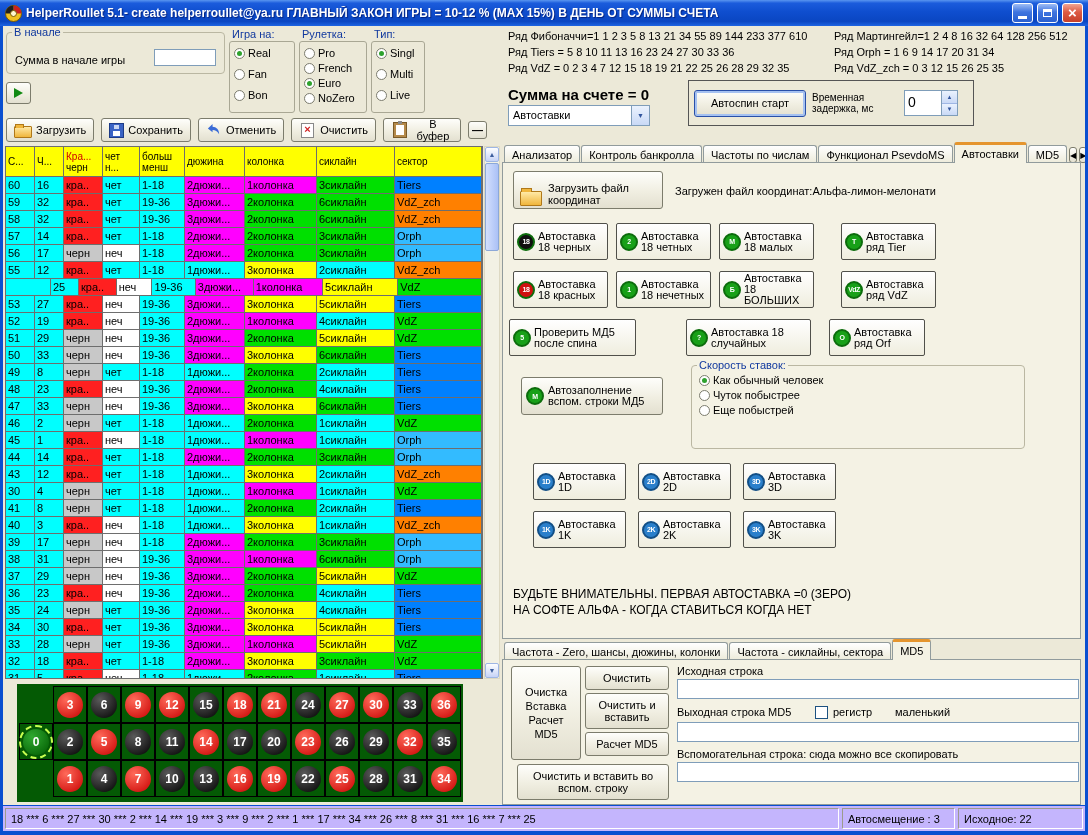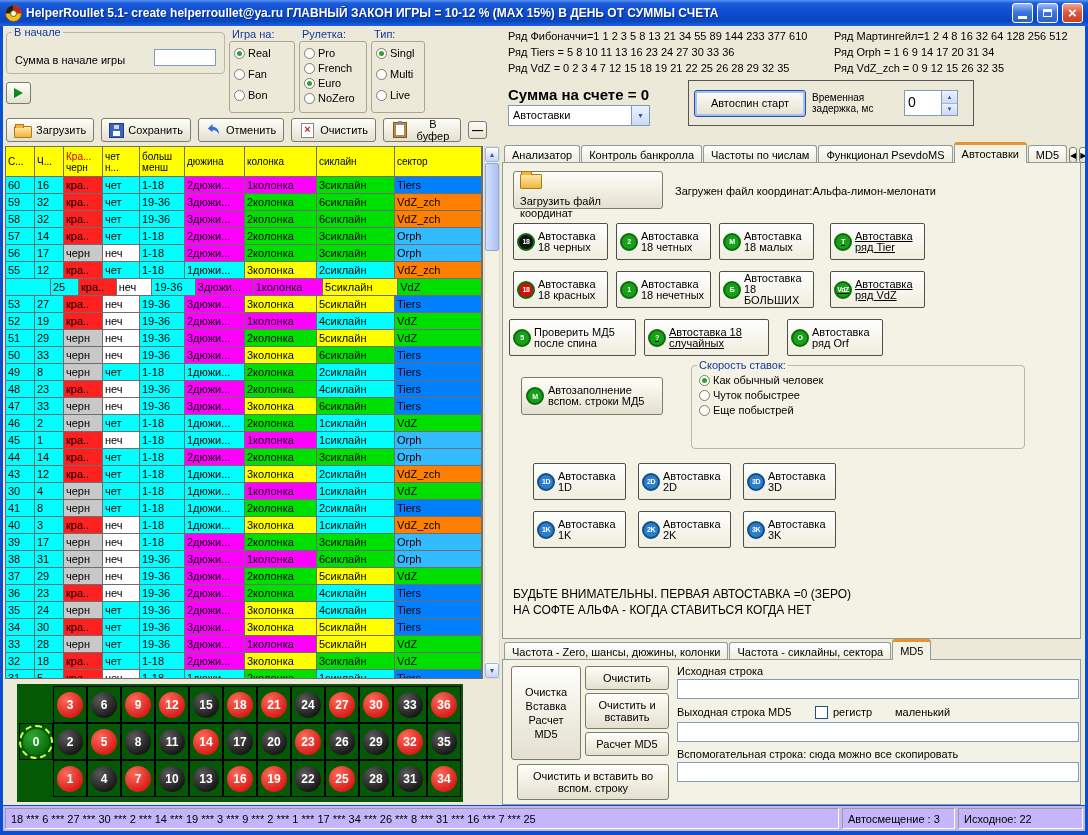--- a/index.html
+++ b/index.html
@@ -109,33 +109,33 @@
   .tab{height:18px;padding:3px 7px 0;background:linear-gradient(180deg,#FFFFFF,#EDEBDA);border:1px solid #919B9C;border-bottom:none;
       border-radius:3px 3px 0 0;font-size:11px;box-sizing:border-box;white-space:nowrap;}
   .tab.active{height:21px;background:#F4F2E4;border-top:3px solid #E5952E;position:relative;z-index:2;font-weight:normal;}
   .tspacer{flex:1;}
   .tsbtn{width:17px;height:16px;padding:0;margin-left:2px;display:flex;align-items:center;justify-content:center;}
   .tsbtn.left::after{content:"◀";font-size:8px;} .tsbtn.right::after{content:"▶";font-size:8px;}
   .tabpage{position:absolute;left:0;right:4px;background:#F4F2E4;border:1px solid #919B9C;box-sizing:border-box;}
   .top-page{top:136px;height:477px;}
   .bottom-page{top:633px;height:146px;}
   
-  .loadfile{position:absolute;left:10px;top:8px;width:150px;height:38px;display:flex;align-items:flex-start;gap:6px;padding:2px 6px;text-align:left;flex-direction:column;}
+  .loadfile{position:absolute;left:10px;top:8px;width:150px;height:38px;display:flex;align-items:flex-end;gap:6px;padding:2px 6px;text-align:left;}
   .bigfolder{width:20px;height:13px;background:linear-gradient(#FFE9A6,#F0B63C);border:1px solid #B07818;border-radius:1px;position:relative;flex:0 0 auto;}
   .bigfolder::before{content:"";position:absolute;top:-4px;left:0;width:9px;height:3px;background:#F0B63C;border:1px solid #B07818;border-bottom:none;}
   .lf-label{font-size:11px;line-height:12px;white-space:normal;}
   .loaded-label{position:absolute;left:172px;top:22px;font-size:11px;}
   .abrow{position:absolute;display:flex;gap:8px;}
   .abrow .abtn{height:37px;}
   .r1{left:10px;top:60px;} .r2{left:10px;top:108px;}
   .r1 .abtn,.r2 .abtn{width:95px;}
-  .r1 .abtn:nth-child(4),.r2 .abtn:nth-child(4){margin-left:8px;text-decoration:underline;}
+  .r1 .abtn:nth-child(4),.r2 .abtn:nth-child(4){margin-left:19px;}
   .r3{left:6px;top:156px;}
   .r3 .abtn:nth-child(1){width:127px;}
-  .r3 .abtn:nth-child(2){width:125px;text-decoration:underline;}
+  .r3 .abtn:nth-child(2){width:125px;margin-left:42px;}
   .r3 .abtn:nth-child(3){width:96px;margin-left:10px;}
   .abtn{display:flex;align-items:center;gap:3px;padding:1px 3px;background:linear-gradient(180deg,#FFFFFF,#EFEDDE);
       border:1px solid #50504A;border-radius:2px;font-size:11px;box-sizing:border-box;text-align:left;}
   .abicon{width:18px;height:18px;border-radius:50%;border:2px solid #0C6C0C;color:#fff;font-size:7px;font-weight:bold;
       display:flex;align-items:center;justify-content:center;flex:0 0 auto;box-sizing:border-box;letter-spacing:-0.5px;}
   .ablabel{line-height:11px;white-space:normal;}
   .autofill{position:absolute;left:18px;top:214px;width:142px;height:38px;display:flex;align-items:center;gap:4px;padding:2px 4px;text-align:left;}
   .autofill .abicon{background:#18A018;}
   .autofill .ablabel{font-size:11px;}
   .speed-fs{position:absolute;left:188px;top:196px;width:334px;height:90px;background:transparent;}
@@ -774,21 +774,21 @@
         </div>
     </div>
 
     <div id="rightPanel">
       <div class="series">
         <span>Ряд Фибоначчи=1 1 2 3 5 8 13 21 34 55 89 144 233 377 610</span>
         <span>Ряд Мартингейл=1 2 4 8 16 32 64 128 256 512</span>
         <span>Ряд Tiers = 5 8 10 11 13 16 23 24 27 30 33 36</span>
         <span>Ряд Orph = 1 6 9 14 17 20 31 34</span>
         <span>Ряд VdZ = 0 2 3 4 7 12 15 18 19 21 22 25 26 28 29 32 35</span>
-        <span>Ряд VdZ_zch = 0 9 12 15 26 32 35</span>
+        <span>Ряд VdZ_zch = 0 3 12 15 26 25 35</span>
       </div>
 
       <div class="sum-text">Сумма на счете = 0</div>
 
       <div class="acc-box">
         <button class="btn autospin">Автоспин старт</button>
         <span class="delay-label">Временная задержка, мс</span>
         <div class="spinner">
           <span class="spin-val">0</span>
           <span class="spin-btns">

